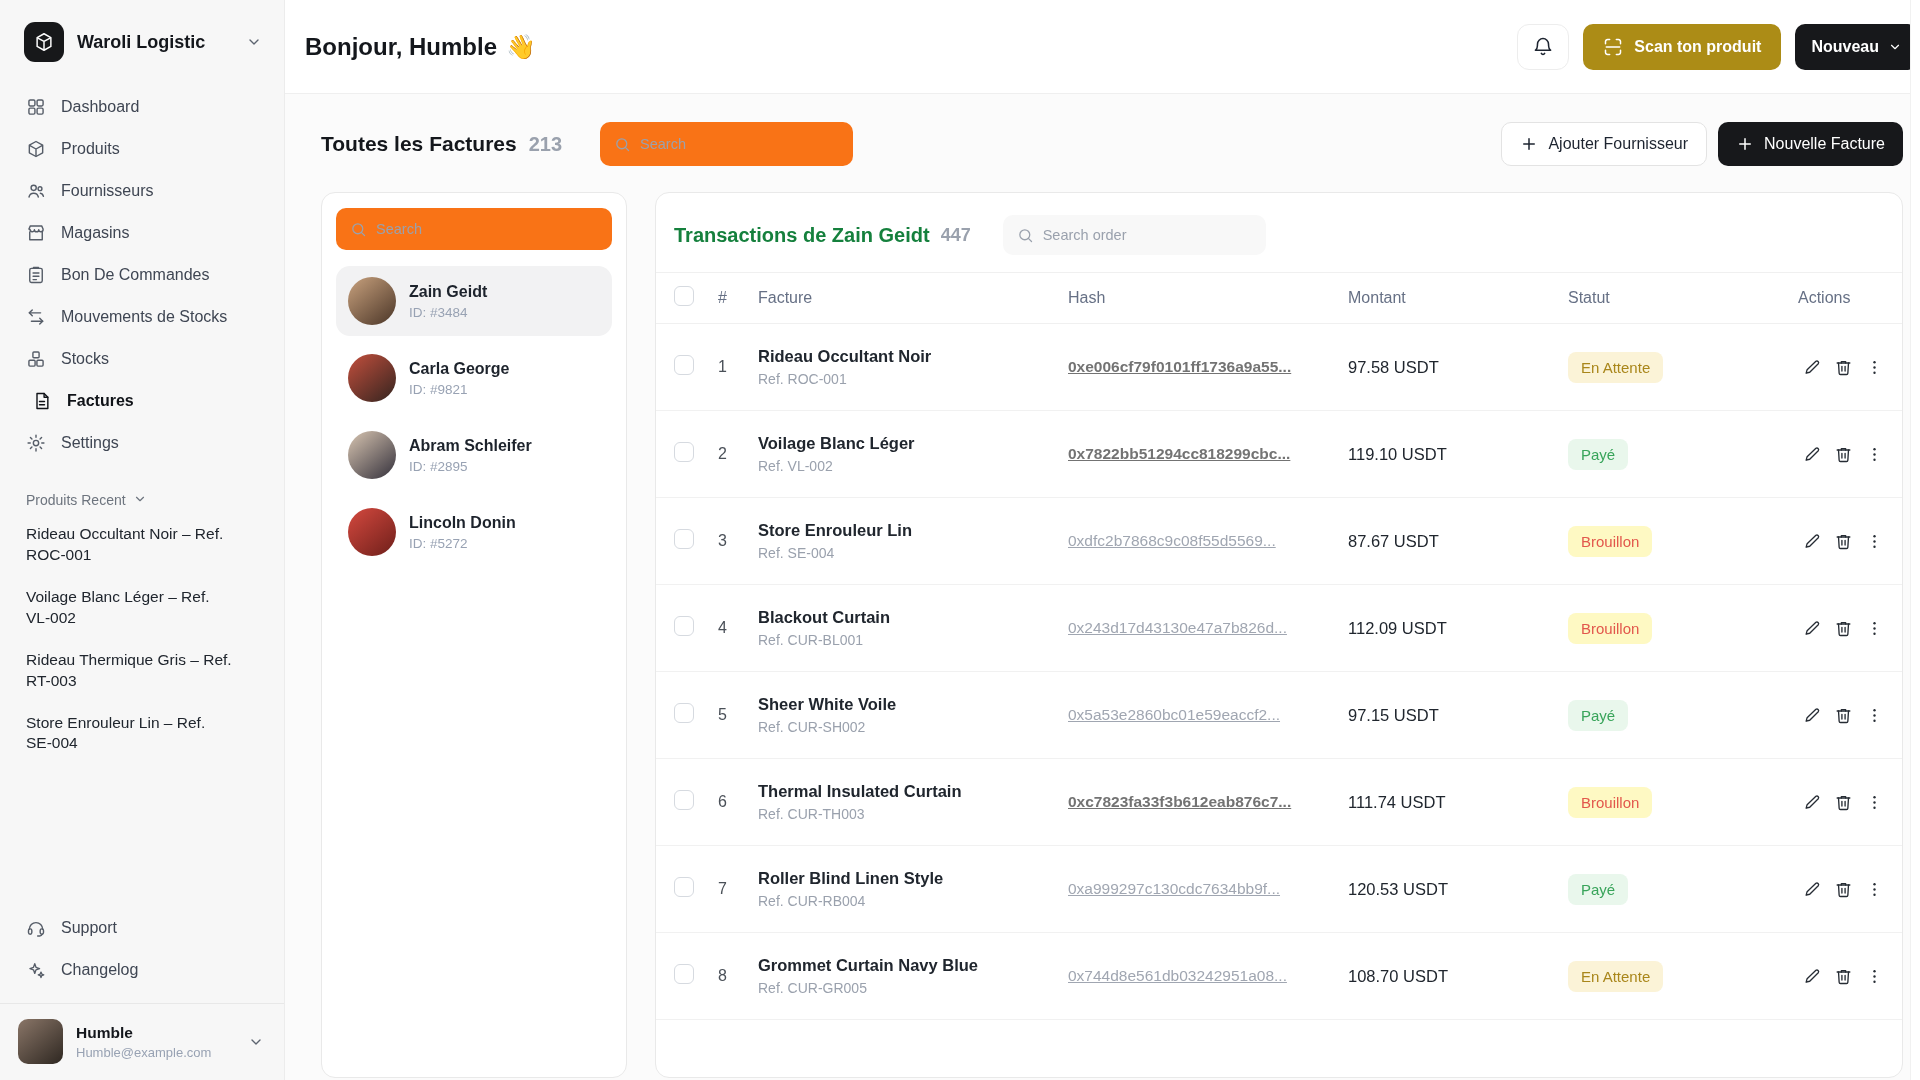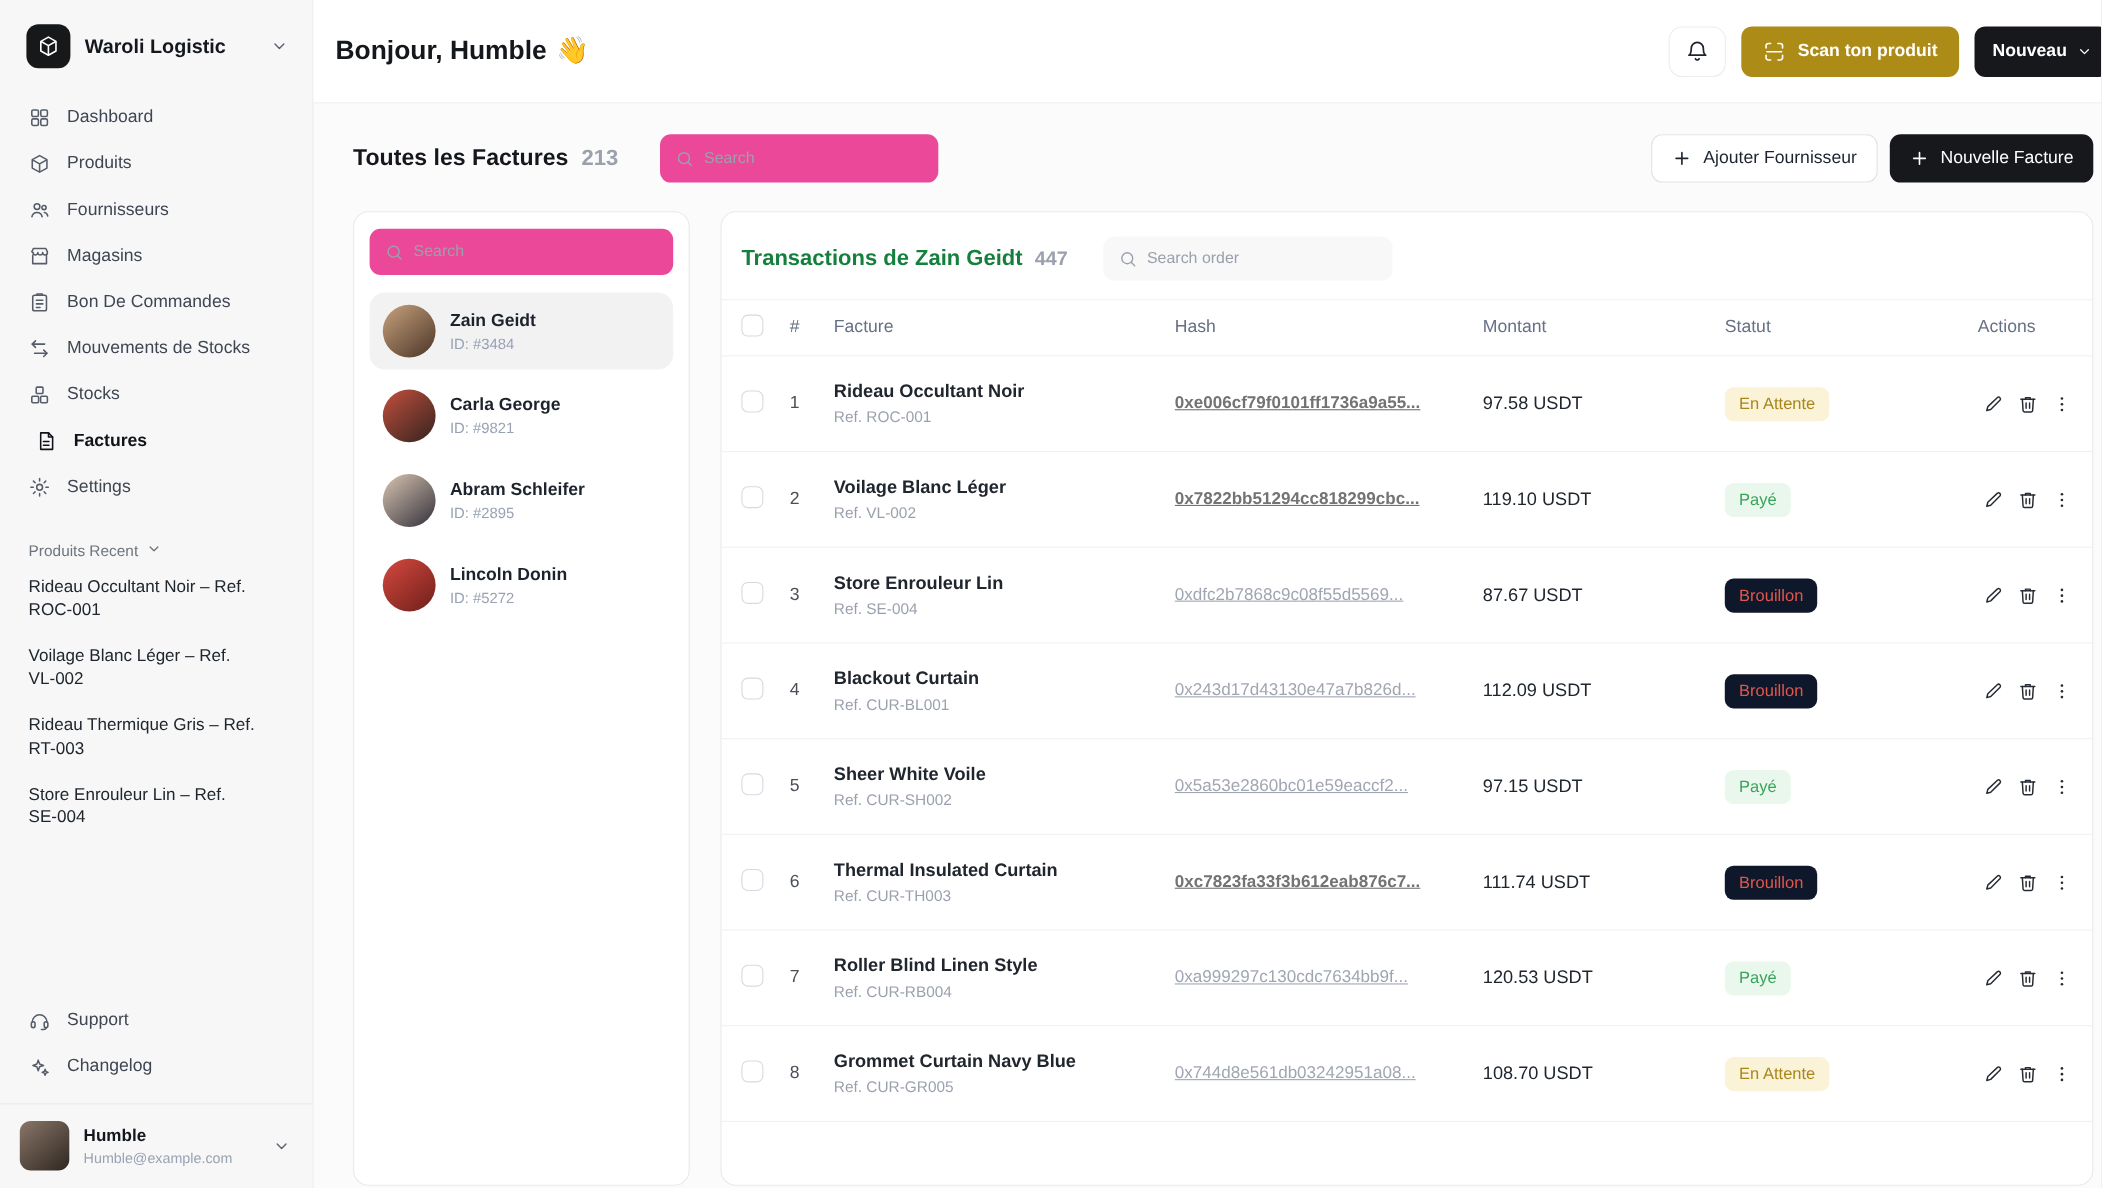--- a/index.html
+++ b/index.html
@@ -54,21 +54,21 @@
   .scan-btn { height:46px; padding:0 20px; background:#ac8c16; color:#fff; border:none;
     border-radius:10px; font-size:16px; font-weight:600; display:flex; gap:11px; align-items:center; }
   .new-btn { height:46px; padding:0 16px; background:#17181b; color:#fff; border:none;
     border-radius:10px; font-size:16px; font-weight:600; display:flex; gap:9px; align-items:center; }
 
   
   .content { flex:1; min-height:0; padding:28px 31px 2px 36px; display:flex; flex-direction:column; }
   .toolbar { display:flex; align-items:center; margin-bottom:26px; }
   .toolbar-title { font-size:21px; font-weight:700; color:#14171c; }
   .toolbar-count { font-size:20px; font-weight:600; color:#9aa1ad; margin-left:12px; }
-  .search-box { display:flex; align-items:center; gap:9px; background:#ec4899;
+  .search-box { display:flex; align-items:center; gap:9px; background:#f97316;
     border-radius:10px; padding:0 14px; color:#9aa1ad; cursor:text; }
   .search-box input { border:none; background:transparent; outline:none; font-size:14.5px;
     color:#333; font-family:inherit; width:100%; }
   .search-box input::placeholder { color:#9aa1ad; }
   .toolbar-search { width:253px; height:44px; margin-left:38px; }
   .toolbar-actions { margin-left:auto; display:flex; gap:11px; }
   .btn-outline { height:44px; padding:0 18px; background:#fff; border:1px solid #e3e3e3;
     border-radius:10px; font-size:16px; font-weight:500; display:flex; align-items:center; gap:10px; color:#1d2430; }
   .btn-dark { height:44px; padding:0 18px; background:#17181b; border:none; border-radius:10px;
     font-size:16px; font-weight:500; display:flex; align-items:center; gap:10px; color:#fff; }
@@ -106,21 +106,21 @@
   .cell-num { font-size:16px; color:#4a5058; }
   .fact-name { font-size:16.5px; font-weight:600; color:#20262e; }
   .fact-ref { font-size:14px; color:#9aa1ad; margin-top:5px; }
   .hash-link { font-size:15.5px; text-decoration:underline; cursor:pointer; }
   .hash-dark { color:#737373; font-weight:600; }
   .hash-gray { color:#a0a6b1; font-weight:500; }
   .cell-amount { font-size:16.5px; font-weight:500; color:#20262e; }
   .badge { display:inline-block; font-size:15px; font-weight:500; padding:7px 13px; border-radius:8px; }
   .badge.pending { background:#fbf3d7; color:#a9861a; }
   .badge.paid { background:#e9f7ec; color:#38a45a; }
-  .badge.draft { background:#0f172a; color:#e2574c; }
+  .badge.draft { background:#fef9c3; color:#e2574c; }
   .cell-actions { display:flex; align-items:center; gap:3px; padding-right:14px; }
   .icon-btn { width:28px; height:28px; background:none; border:none; color:#262c34;
     display:flex; align-items:center; justify-content:center; }
 
   
   .scroll-strip { position:fixed; right:0; top:0; width:10px; height:1080px;
     background:#fff; border-left:1px solid #f1f1f1; cursor:pointer; }
 </style>
 </head>
 <body>

